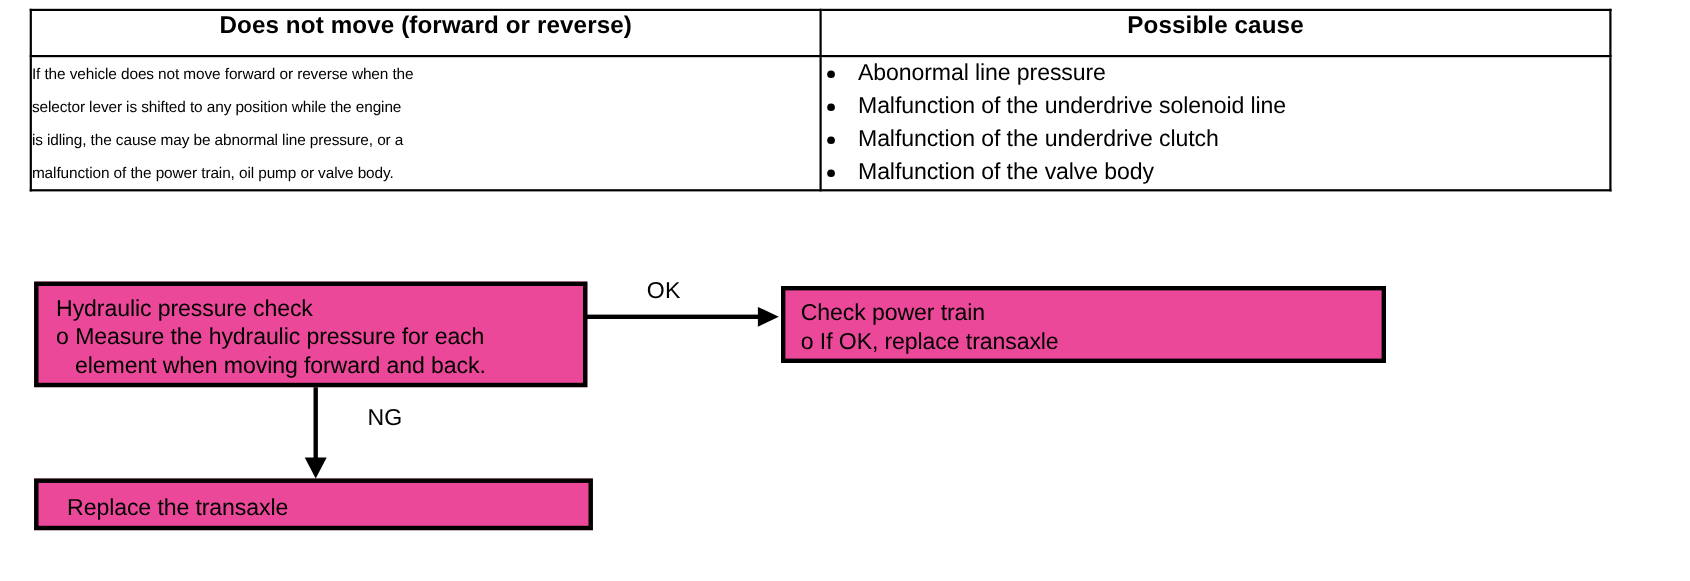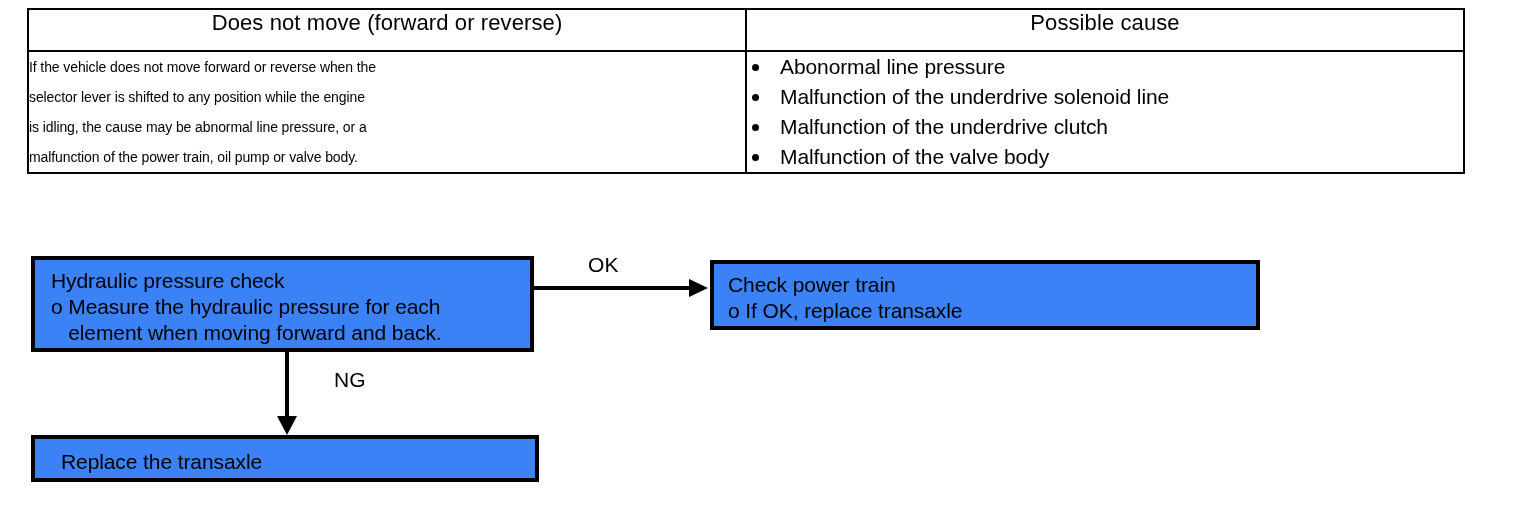--- a/index.html
+++ b/index.html
@@ -33,21 +33,21 @@
   .col-left { width: 718px; }
   .col-right { width: 718px; }
 
   .hdr-cell {
     height: 40px;
     text-align: center;
     vertical-align: middle;
   }
   .hdr-text {
     font-size: 22px;
-    font-weight: normal;
+    font-weight: bold;
     letter-spacing: 0.1px;
   }
 
   .body-cell {
     padding: 9px 14px 12px 13px;
   }
   .desc-text {
     font-size: 14px;
     line-height: 30px;
     letter-spacing: -0.1px;
@@ -82,21 +82,21 @@
   .flow {
     position: absolute;
     left: 0;
     top: 0;
     width: 1536px;
     height: 528px;
   }
   .fbox {
     position: absolute;
     border: 4px solid #000;
-    background: #3b82f6;
+    background: #ec4899;
     box-sizing: border-box;
   }
   .fbox .line {
     font-size: 21px;
     line-height: 26px;
     white-space: pre;
     letter-spacing: -0.1px;
   }
 
   #box-hydraulic {

